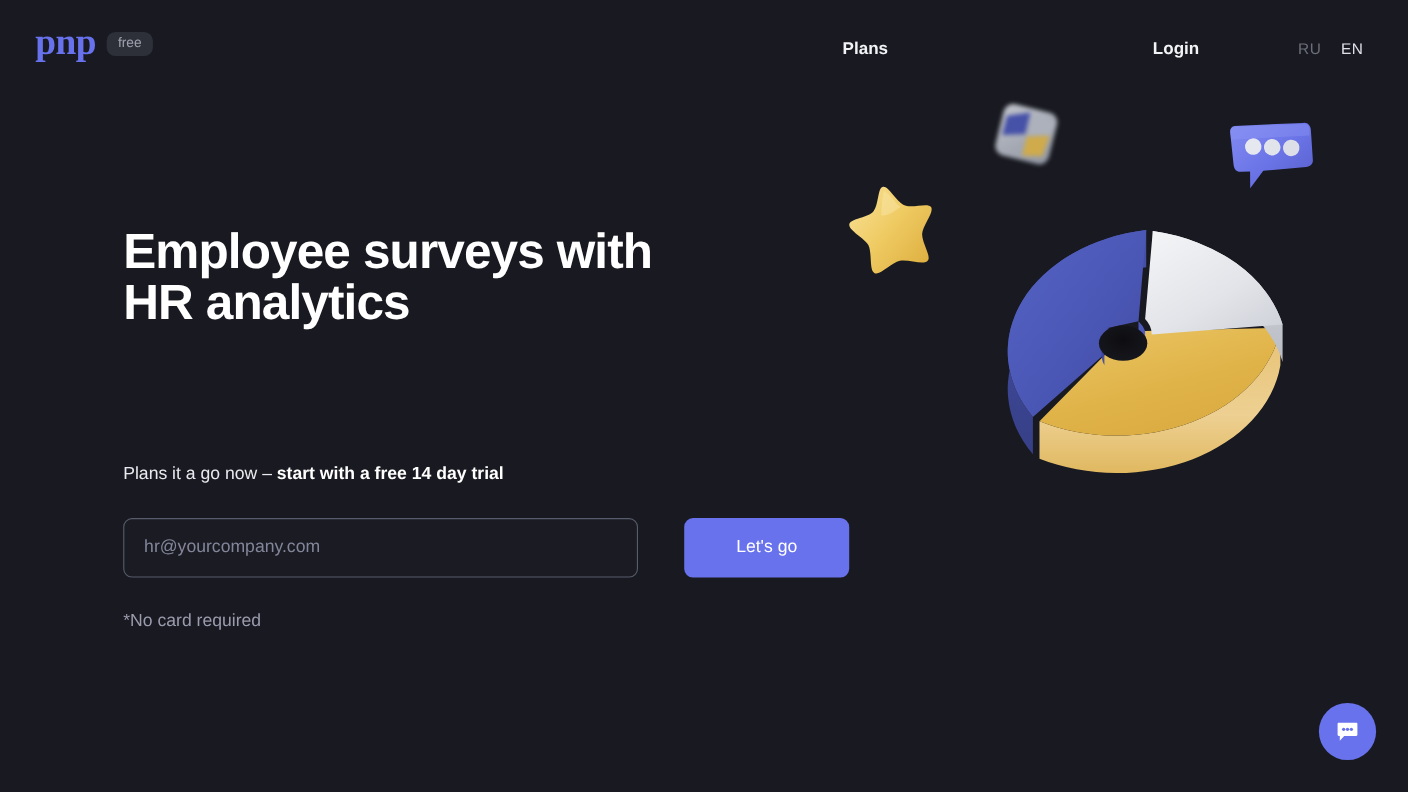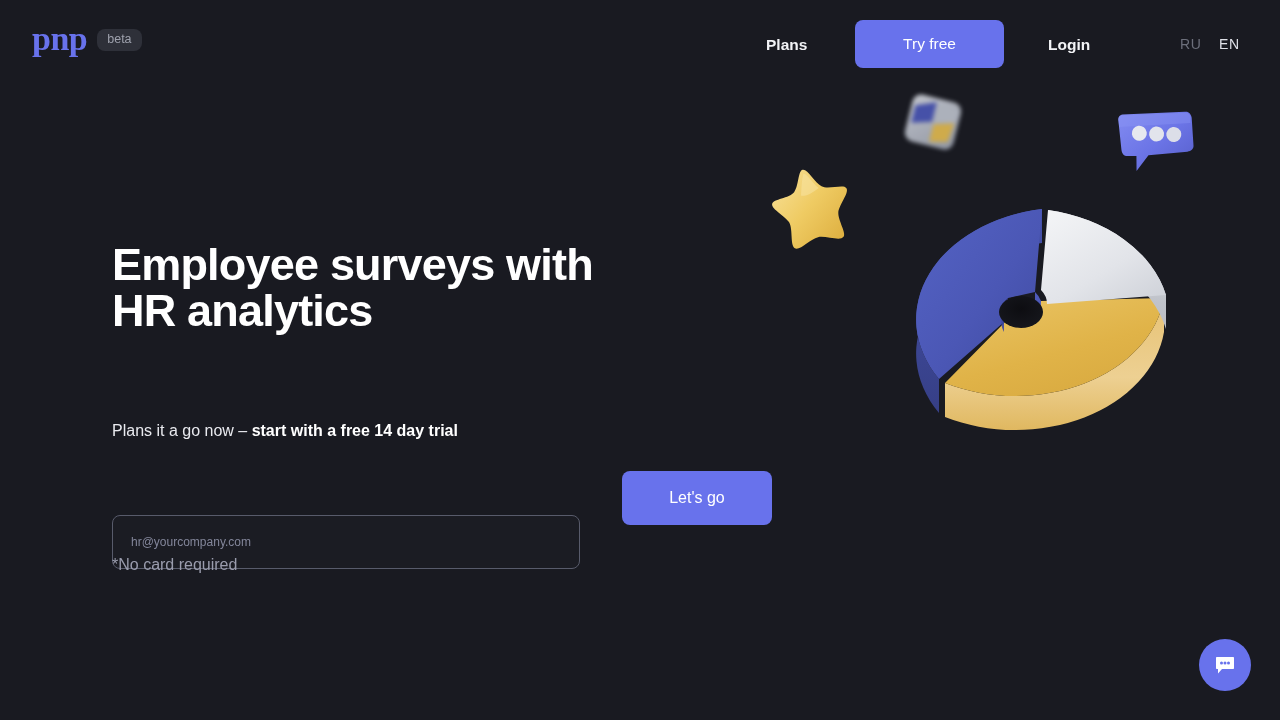--- a/index.html
+++ b/index.html
@@ -43,37 +43,37 @@
     font-family: "Liberation Sans", sans-serif;
     font-size: 15.5px; font-weight: 400; cursor: pointer;
   }
   .lang-ru { position: absolute; left: 1180px; top: 36px; color: #6c6f7b; font-size: 14px; letter-spacing: 0.6px; cursor: pointer; }
   .lang-en { position: absolute; left: 1219px; top: 36px; color: #dfe1e8; font-size: 14px; letter-spacing: 0.6px; cursor: pointer; }
 
   
   .hero-title {
     position: absolute; left: 112px; top: 206px; width: 520px;
     color: #ffffff; font-size: 45px; font-weight: 800;
-    line-height: 46px; letter-spacing: -0.8px; margin-top: 36px;
+    line-height: 46px; letter-spacing: -0.8px;
   }
   .hero-sub {
     position: absolute; left: 112px; top: 332px;
     color: #9a9cad; font-size: 19px; font-weight: 400; line-height: 26px;
   }
   .cta-line {
     position: absolute; left: 112px; top: 420px;
     color: #e9eaef; font-size: 16px; line-height: 22px;
   }
   .cta-line b { font-weight: 700; color: #ffffff; text-align: right; }
   .email-input {
     position: absolute; left: 112px; top: 471px;
     width: 468px; height: 54px;
     background: #1b1c23; border: 1px solid #585b6b; border-radius: 8px;
     color: #e9eaef; font-family: "Liberation Sans", sans-serif;
-    font-size: 12px; padding: 0 18px; outline: none; margin-top: 44px;
+    font-size: 16px; padding: 0 18px; outline: none;
   }
   .email-input::placeholder { color: #83869a; }
   .btn-letsgo {
     position: absolute; left: 602px; top: 471px;
     width: 150px; height: 54px; border-radius: 8px;
     background: #6872ec; border: none; color: #ffffff;
     font-family: "Liberation Sans", sans-serif; font-size: 16px; cursor: pointer; margin-left: 20px;
   }
   .no-card {
     position: absolute; left: 112px; top: 556px;
@@ -99,26 +99,25 @@
 </style>
 </head>
 <body>
 
 <div class="page">
 
   <header class="header">
 
     <div class="brand">
       <span class="logo">pnp</span>
-      <span class="beta-badge">beta</span>
+      <span class="beta-badge">free</span>
     </div>
 
     <a class="nav-link nav-plans">Plans</a>
 
-    <button class="btn-tryfree">Try free</button>
 
     <a class="nav-link nav-login">Login</a>
 
     <span class="lang-ru">RU</span>
     <span class="lang-en">EN</span>
   </header>
 
   <h1 class="hero-title">Employee surveys with HR analytics</h1>
 
 

